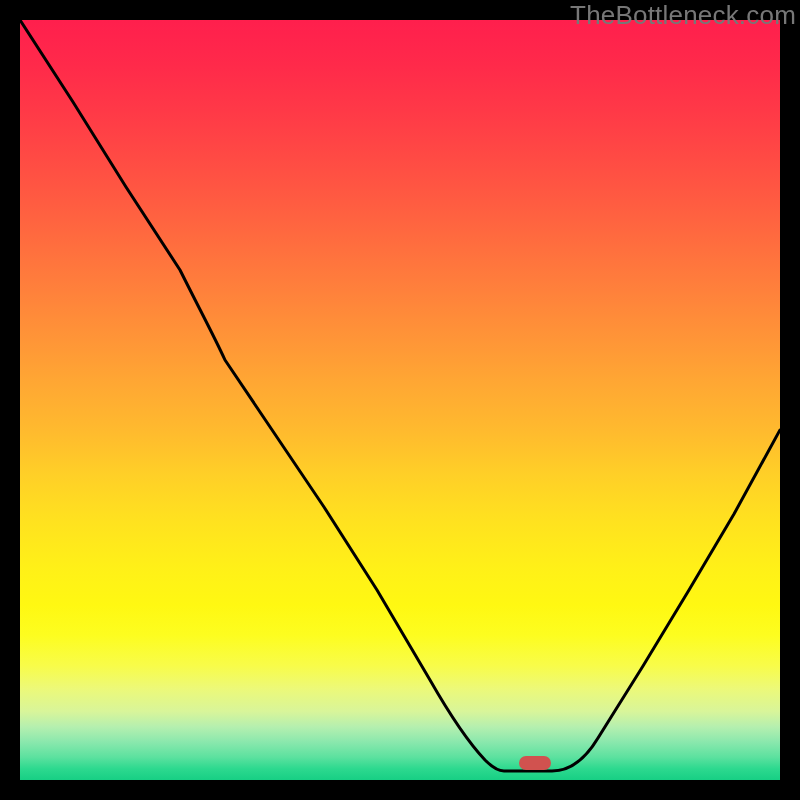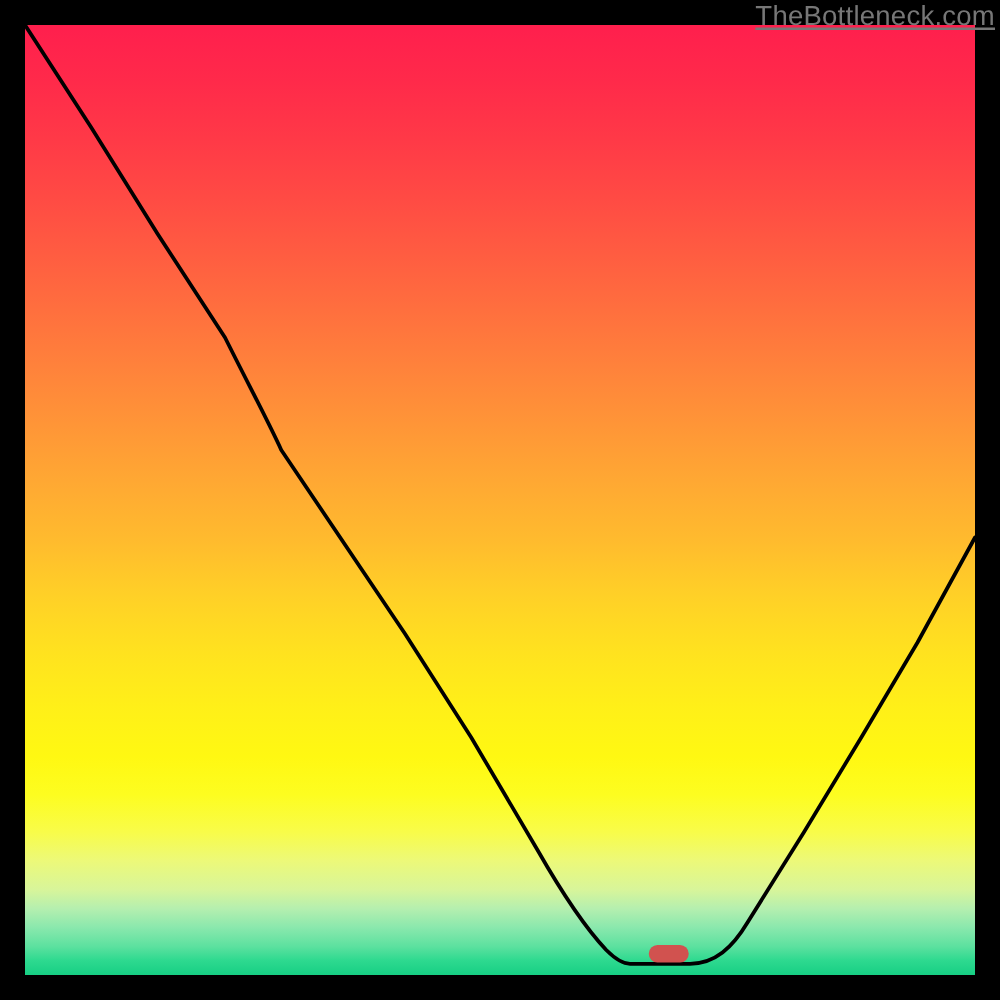--- a/index.html
+++ b/index.html
@@ -50,25 +50,24 @@
       #5ce19f 97%,
       #2dd98f 98.5%,
       #17cf84 100%
     );
   }
   .watermark {
     position: absolute;
     top: 0px;
     right: 4px;
     color: #777;
-    font-size: 22px;
+    font-size: 26px;
     font-weight: 500;
     letter-spacing: 0.2px;
     z-index: 30;
-    text-decoration: underline;
   }
   svg.curve {
     position: absolute;
     left: 0;
     top: 0;
     width: 760px;
     height: 760px;
     z-index: 20;
   }
   .curve path {

